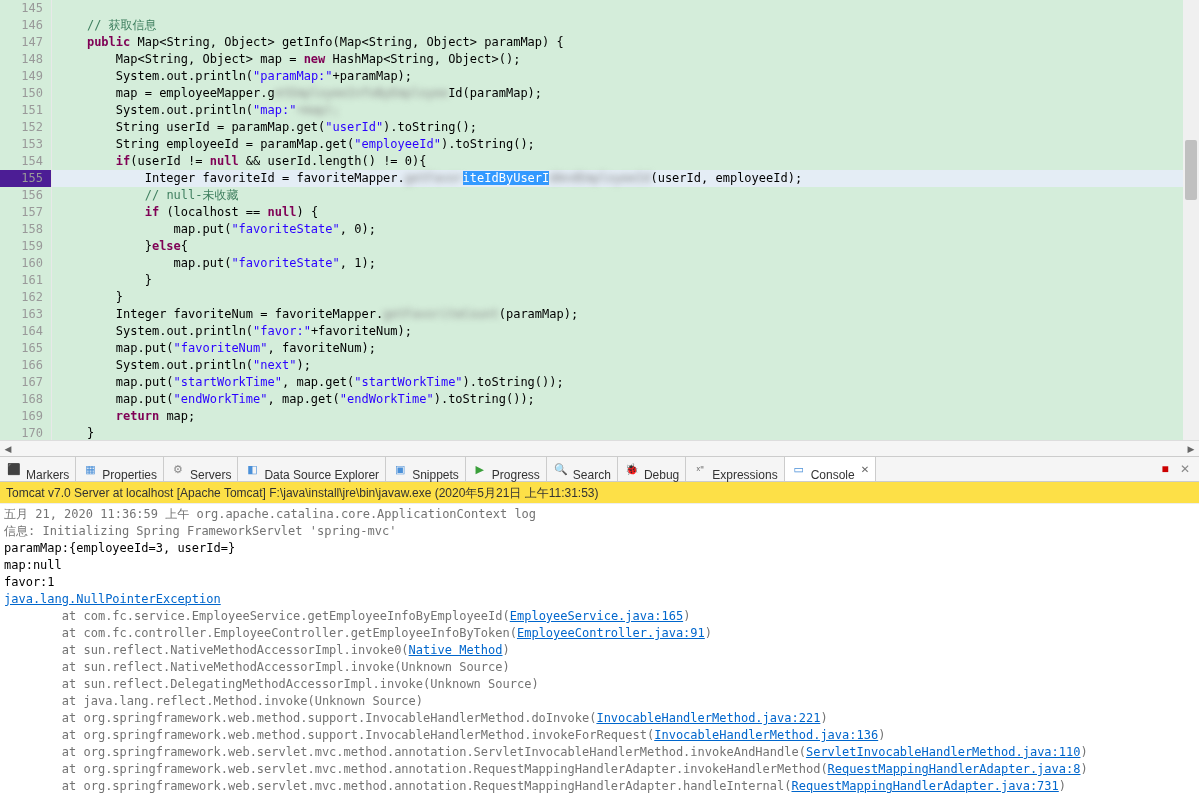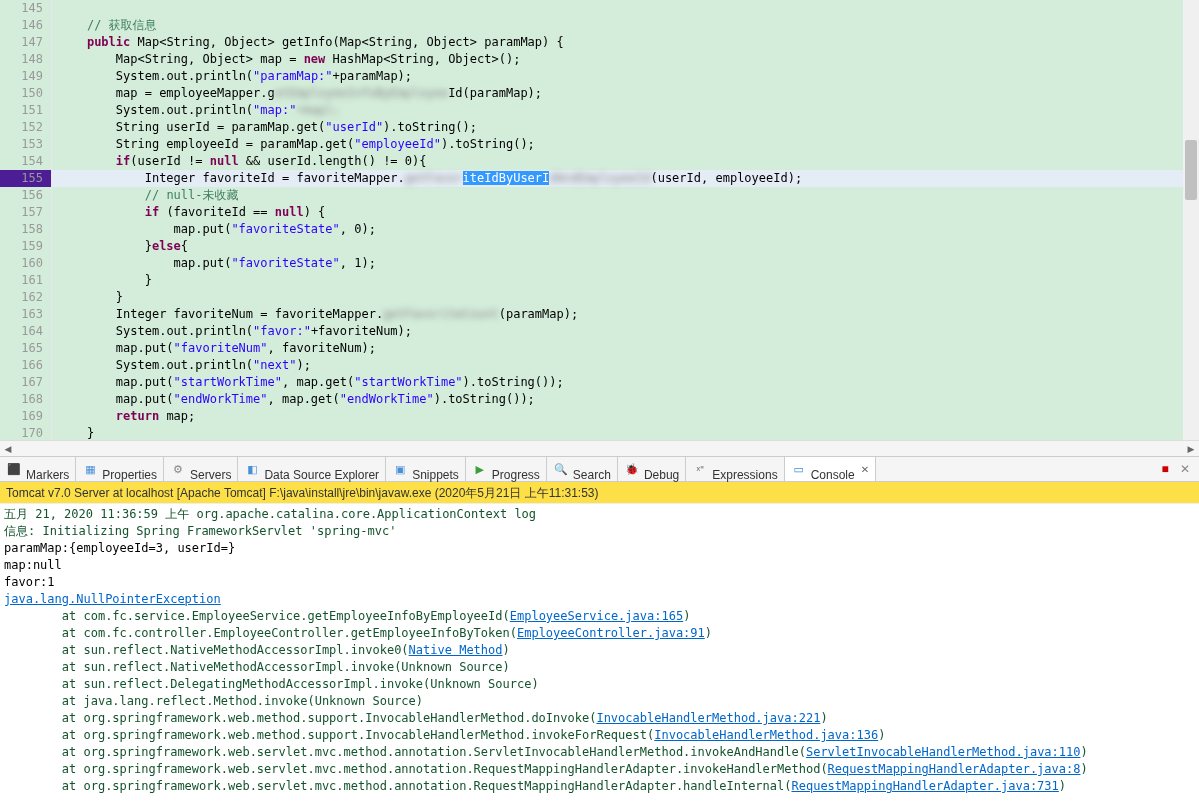--- a/index.html
+++ b/index.html
@@ -21,21 +21,21 @@
 .tab-icon { width: 16px; height: 16px; display: flex; align-items: center; justify-content: center; font-size: 11px; }
 .tab-text { font-size: 12px; color: #333; margin-top: 12px; }
 .tab-close { margin-left: 2px; font-size: 10px; color: #666; }
 .tab-tools { margin-left: auto; display: flex; align-items: center; padding-right: 6px; gap: 4px; }
 .console-header { height: 22px; background: #fde047; border-bottom: 1px solid #eee; padding: 3px 6px; font-size: 12px; color: #333; }
 .console { font-family: Consolas, monospace; font-size: 12px; padding: 2px 4px; line-height: 17px; }
 .console-line { white-space: pre; }
 .kw { color: #7f0055; font-weight: bold; }
 .str { color: #2a00ff; }
 .cmt { color: #3f7f5f; }
-.red { color: #14532d; margin-top: 36px; }
+.red { color: #737373; margin-top: 36px; }
 .blue { color: #0066cc; text-decoration: underline; }
 .sel { background: #3399ff; color: #fff; }
 .blur { filter: blur(3px); color: #888; }
 .vscroll { position: absolute; right: 0; top: 0; bottom: 0; width: 16px; background: #f0f0f0; }
 .vscroll-thumb { position: absolute; left: 2px; right: 2px; background: #c0c0c0; border-radius: 2px; }
 .tool-icon { width: 16px; height: 16px; cursor: pointer; display: inline-flex; align-items: center; justify-content: center; }
 </style>
 </head>
 <body>
 
@@ -75,21 +75,21 @@
         <div class="code-line added"><span>    </span><span class="kw">public</span><span> Map&lt;String, Object&gt; getInfo(Map&lt;String, Object&gt; paramMap) {</span></div>
         <div class="code-line added"><span>        Map&lt;String, Object&gt; map = </span><span class="kw">new</span><span> HashMap&lt;String, Object&gt;();</span></div>
         <div class="code-line added"><span>        System.</span><span>out</span><span>.println(</span><span class="str">"paramMap:"</span><span>+paramMap);</span></div>
         <div class="code-line added"><span>        map = employeeMapper.g</span><span class="blur">etEmployeeInfoByEmployee</span><span>Id(paramMap);</span></div>
         <div class="code-line added"><span>        System.</span><span>out</span><span>.println(</span><span class="str">"map:"</span><span class="blur">+map);</span></div>
         <div class="code-line added"><span>        String userId = paramMap.get(</span><span class="str">"userId"</span><span>).toString();</span></div>
         <div class="code-line added"><span>        String employeeId = paramMap.get(</span><span class="str">"employeeId"</span><span>).toString();</span></div>
         <div class="code-line added"><span>        </span><span class="kw">if</span><span>(userId != </span><span class="kw">null</span><span> &amp;&amp; userId.length() != 0){</span></div>
         <div class="code-line highlighted"><span>            Integer favoriteId = favoriteMapper.</span><span class="blur">getFavor</span><span class="sel">iteIdByUserI</span><span class="blur">dAndEmployeeId</span><span>(userId, employeeId);</span></div>
         <div class="code-line added"><span>            </span><span class="cmt">// null-未收藏</span></div>
-        <div class="code-line added"><span>            </span><span class="kw">if</span><span> (favoriteId == </span><span class="kw">null</span><span>) {</span></div>
+        <div class="code-line added"><span>            </span><span class="kw">if</span><span> (localhost == </span><span class="kw">null</span><span>) {</span></div>
         <div class="code-line added"><span>                map.put(</span><span class="str">"favoriteState"</span><span>, 0);</span></div>
         <div class="code-line added"><span>            }</span><span class="kw">else</span><span>{</span></div>
         <div class="code-line added"><span>                map.put(</span><span class="str">"favoriteState"</span><span>, 1);</span></div>
         <div class="code-line added"><span>            }</span></div>
         <div class="code-line added"><span>        }</span></div>
         <div class="code-line added"><span>        Integer favoriteNum = favoriteMapper.</span><span class="blur">getFavoriteCount</span><span>(paramMap);</span></div>
         <div class="code-line added"><span>        System.</span><span>out</span><span>.println(</span><span class="str">"favor:"</span><span>+favoriteNum);</span></div>
         <div class="code-line added"><span>        map.put(</span><span class="str">"favoriteNum"</span><span>, favoriteNum);</span></div>
         <div class="code-line added"><span>        System.</span><span>out</span><span>.println(</span><span class="str">"next"</span><span>);</span></div>
         <div class="code-line added"><span>        map.put(</span><span class="str">"startWorkTime"</span><span>, map.get(</span><span class="str">"startWorkTime"</span><span>).toString());</span></div>

